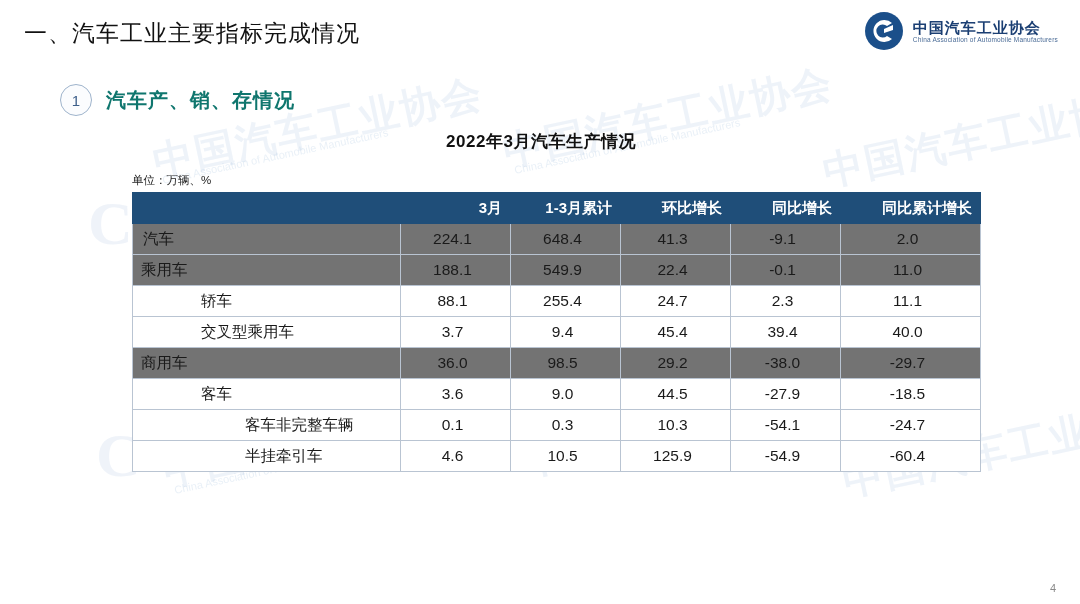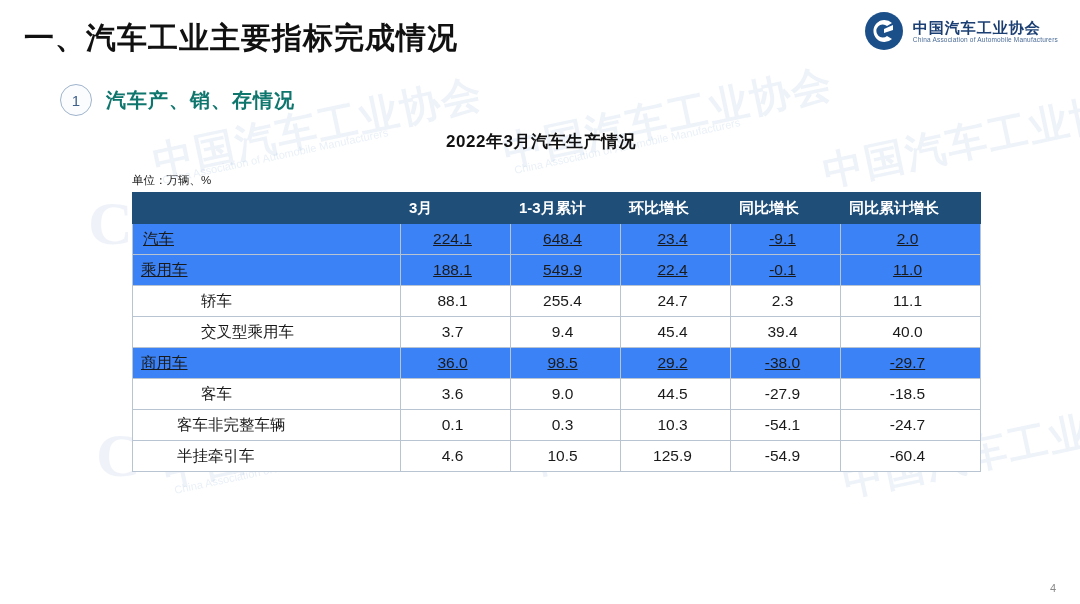--- a/index.html
+++ b/index.html
@@ -40,22 +40,22 @@
     font-weight: 700;
     color: rgba(120, 160, 205, 0.12);
     font-family: "Liberation Serif", serif;
   }
 
   
   .page-title {
     position: absolute;
     top: 18px;
     left: 24px;
-    font-size: 30px;
-    font-weight: 700;
+    font-size: 23px;
+    font-weight: 400;
     color: #111111;
     letter-spacing: 1px;
     z-index: 3;
   }
   .logo {
     position: absolute;
     top: 10px;
     right: 22px;
     display: flex;
     align-items: center;
@@ -145,39 +145,38 @@
     height: 30px;
     font-size: 15.5px;
     padding: 0 8px;
   }
   thead th {
     background: #1f4e79;
     color: #ffffff;
     font-weight: 700;
     font-size: 15px;
     border: 1px solid #1f4e79;
-    text-align: left;
+    text-align: right;
   }
   thead th.first { border-left: 1px solid #1f4e79; }
   td.label {
     text-align: left;
     background: #ffffff;
   }
   td.num {
     text-align: center;
     padding-right: 14px;
   }
   tr.shade td {
-    background: #3b82f6;
-    text-decoration: underline;
+    background: #737373;
   }
   .ind-0 { padding-left: 10px; }
   .ind-1 { }
   .ind-2 { padding-left: 68px; }
-  .ind-3 { padding-left: 44px; }
+  .ind-3 { padding-left: 112px; }
 
   .page-num {
     position: absolute;
     right: 24px;
     bottom: 10px;
     font-size: 11px;
     color: #8a8a8a;
     z-index: 3;
   }
 </style>
@@ -239,21 +238,21 @@
         <th>环比增长</th>
         <th>同比增长</th>
         <th>同比累计增长</th>
       </tr>
     </thead>
     <tbody>
         <tr class="shade">
           <td class="label ind-0">汽车</td>
           <td class="num">224.1</td>
           <td class="num">648.4</td>
-          <td class="num">23.4</td>
+          <td class="num">41.3</td>
           <td class="num">-9.1</td>
           <td class="num">2.0</td>
         </tr>
         <tr class="shade">
           <td class="label ind-1">乘用车</td>
           <td class="num">188.1</td>
           <td class="num">549.9</td>
           <td class="num">22.4</td>
           <td class="num">-0.1</td>
           <td class="num">11.0</td>

